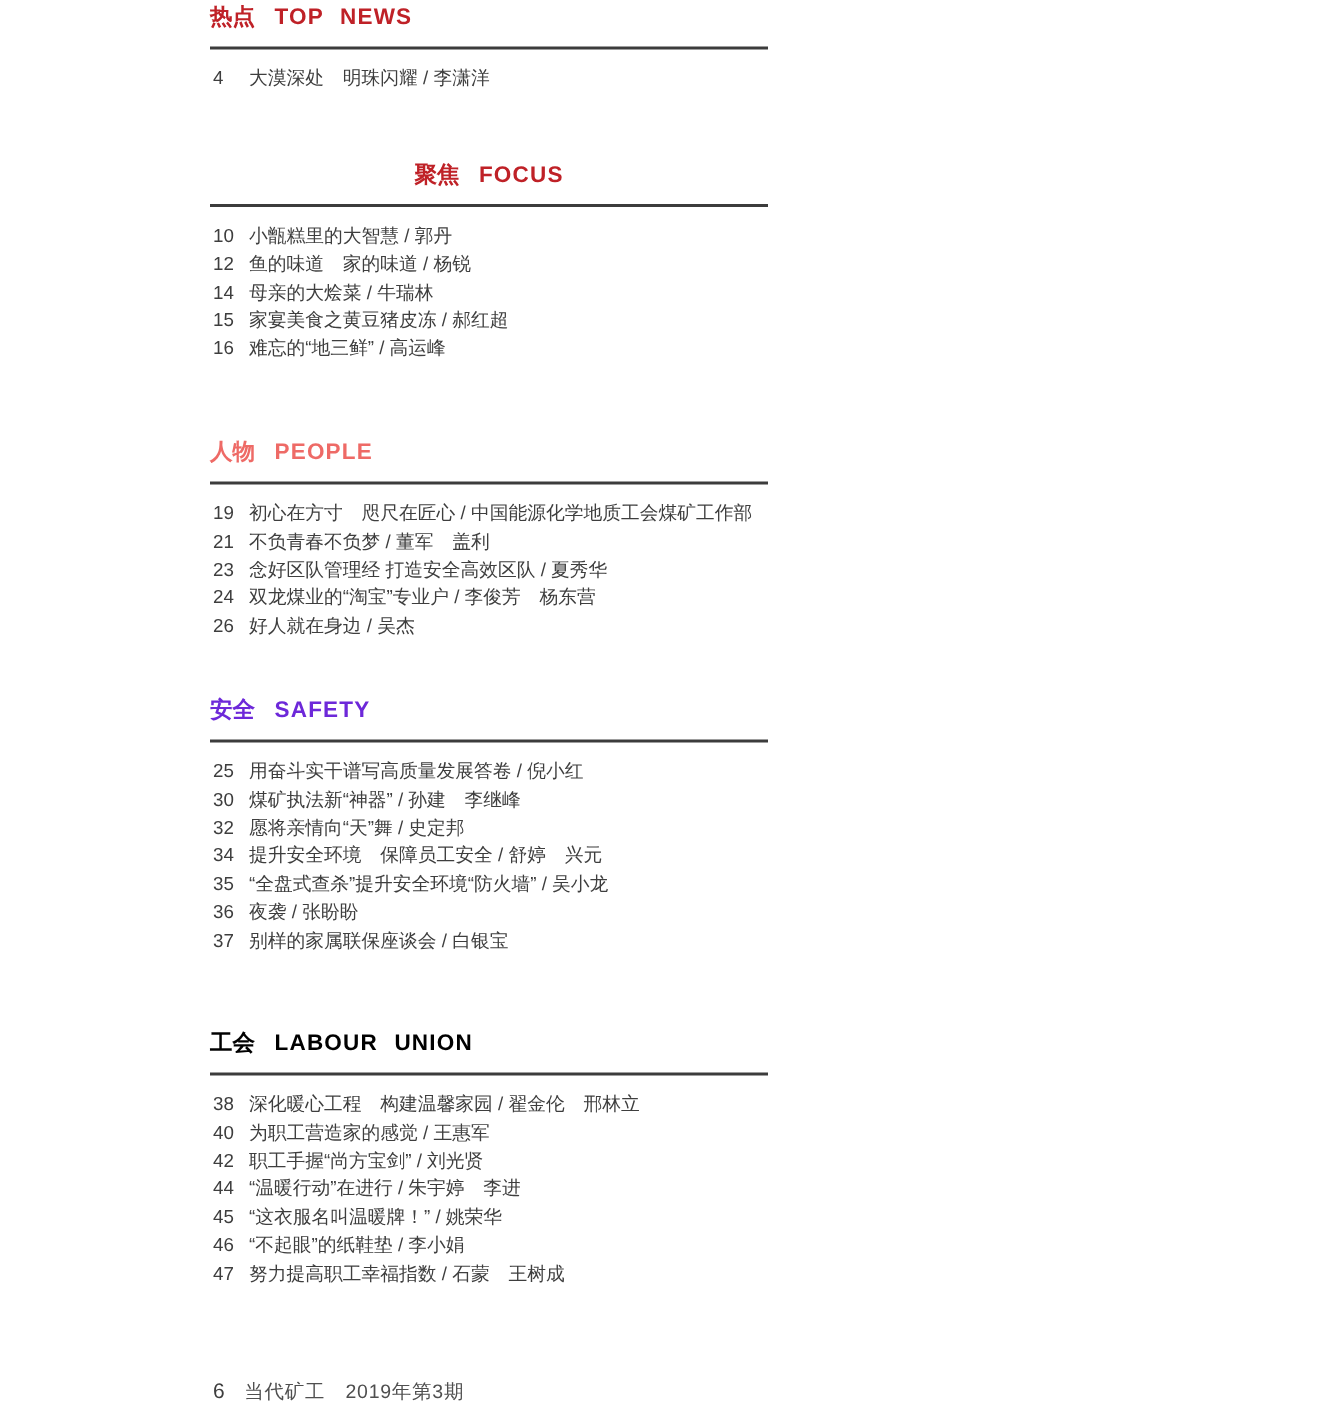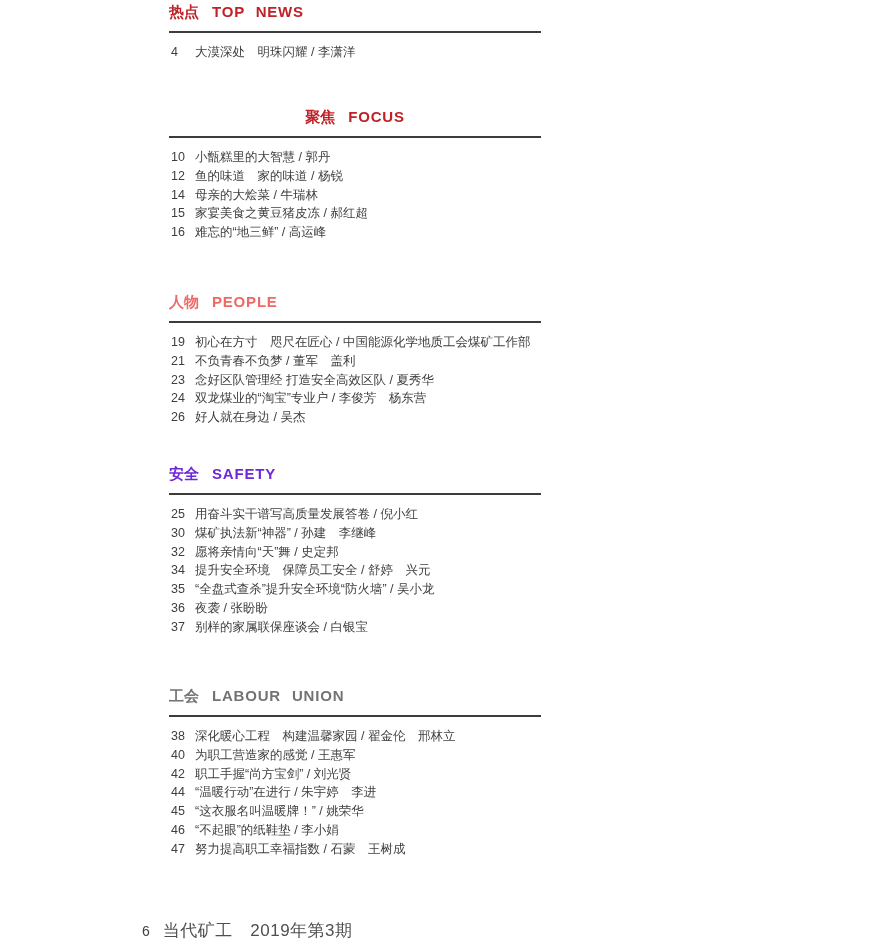--- a/index.html
+++ b/index.html
@@ -7,21 +7,20 @@
     position:relative;
     width:890px;height:952px;
     background:#ffffff;
     overflow:hidden;
     font-family:"Liberation Sans","DejaVu Sans",sans-serif;
   }
   .toc-section{
     position:absolute;
     left:140px;
     width:372px;
-    margin-left:29px;
   }
   .heading{
     margin:0;
     font-size:15px;
     line-height:16px;
     font-weight:bold;
     white-space:nowrap;
   }
   .heading .en{
     margin-left:13px;
@@ -55,21 +54,21 @@
     left:142px;
     top:919px;
     display:flex;
     align-items:baseline;
   }
   .pageno{
     font-size:14px;
     color:#3e3e3e;
   }
   .journal{
-    font-size:17px;
+    font-size:13px;
     color:#4f4f4f;
     margin-left:13px;
     letter-spacing:0.5px;
   }
 </style>
 </head>
 <body>
 
 <div class="page">
   <div id="sections">
@@ -189,21 +188,21 @@
   </li>
 
   <li class="entry">
     <span class="no">37</span>
     <span class="txt">别样的家属联保座谈会 / 白银宝</span>
   </li>
 </ul>
   </section>
 
   <section class="toc-section" style="top: 688px;">
-    <h2 class="heading" style="color: #737373;">
+    <h2 class="heading" style="color: #000000;">
       <span class="zh">工会</span><span class="en">LABOUR UNION</span>
     </h2>
     <div class="rule"></div>
     <ul class="entries">
   <li class="entry">
     <span class="no">38</span>
     <span class="txt">深化暖心工程　构建温馨家园 / 翟金伦　邢林立</span>
   </li>
 
   <li class="entry">

